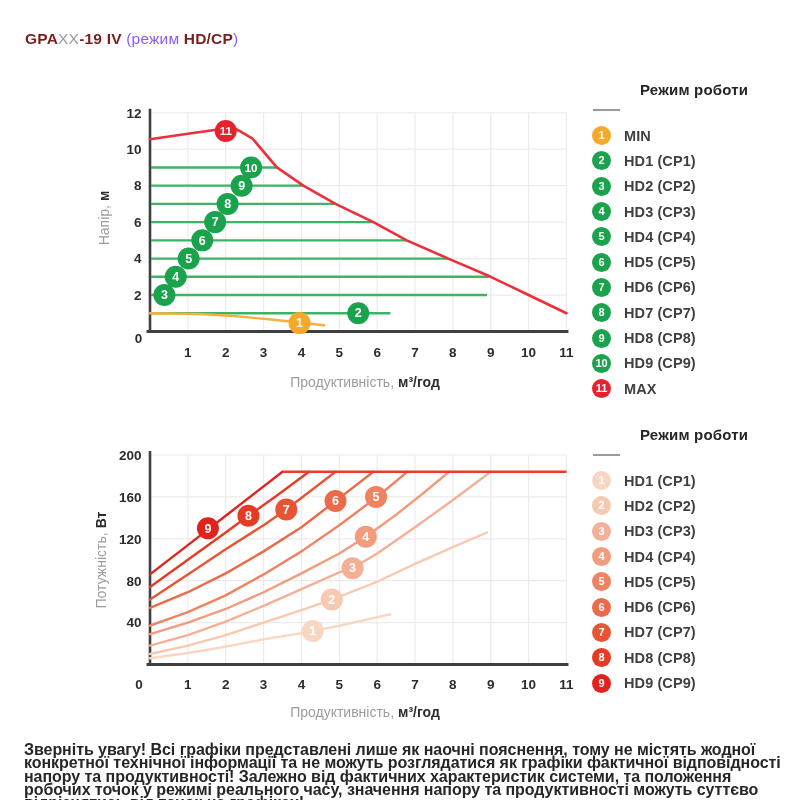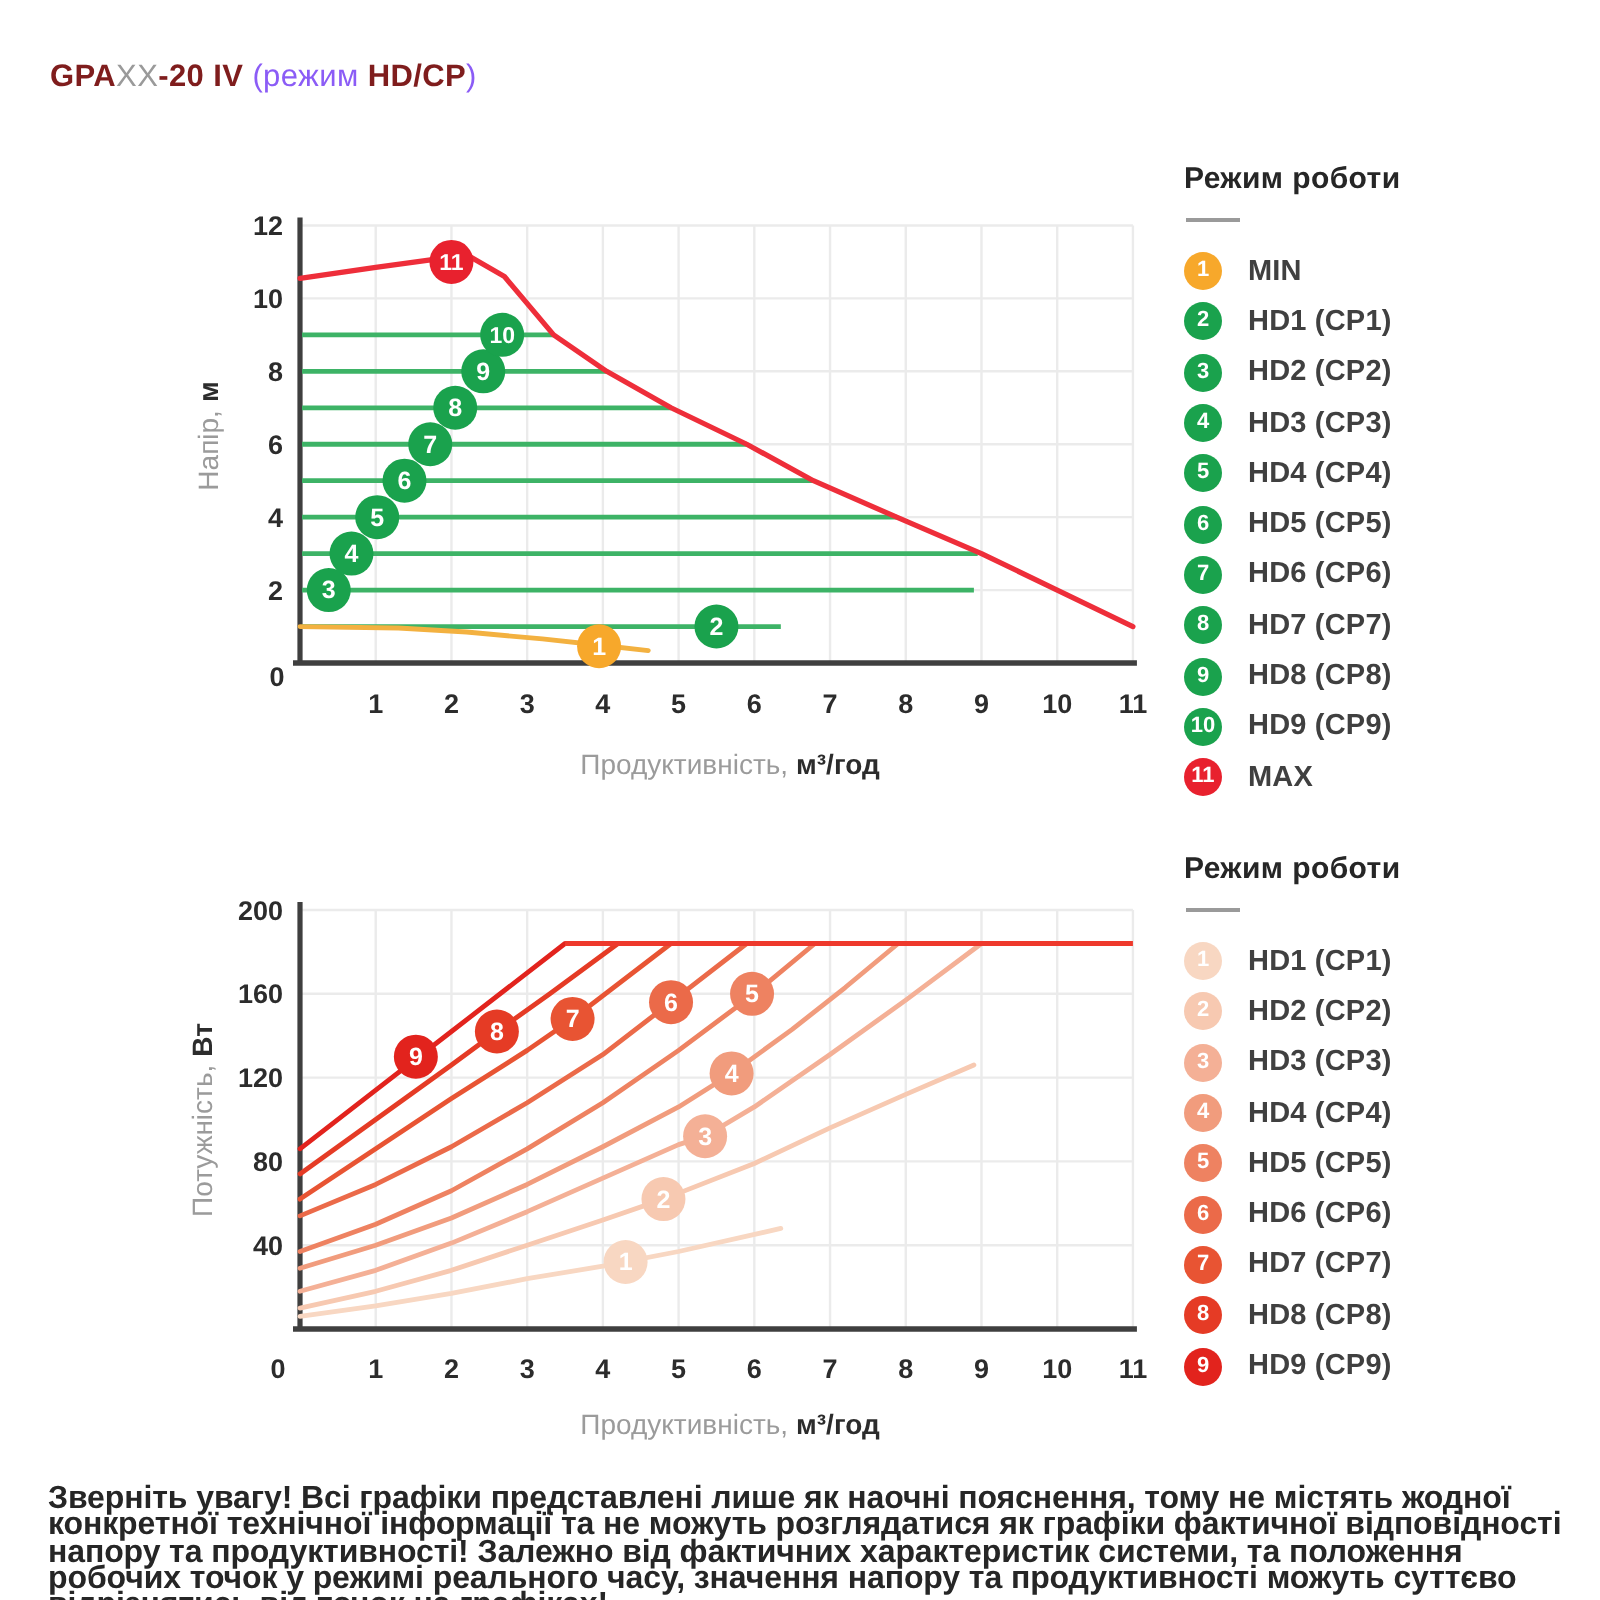--- a/index.html
+++ b/index.html
@@ -9,35 +9,35 @@
   .page-title .seg-bold{font-weight:800;color:#7f1d1d;}
   .page-title .seg-light{font-weight:400;color:#9a9a9a;margin-top:38px;}
   .page-title .seg-regular{font-weight:400;color:#8b5cf6;}
   svg.charts{position:absolute;left:0;top:0;}
   .axis-title{position:absolute;white-space:nowrap;font-size:14px;
               transform:translate(-50%,-50%);}
   .axis-title.vert{transform:translate(-50%,-50%) rotate(-90deg);}
   .axis-muted{color:#9b9b9b;font-weight:400;}
   .axis-unit{color:#2c2c2c;font-weight:800;margin-left:4px;}
   .legend{position:absolute;width:200px;}
-  .legend-title{font-size:15px;font-weight:800;color:#262626;letter-spacing:.2px;}
+  .legend-title{font-size:15px;font-weight:800;color:#262626;letter-spacing:.2px;margin-left:48px;}
   .legend-divider{width:27px;height:2px;background:#9a9a9a;margin:11px 0 12px 1px;}
   .legend-item{display:flex;align-items:center;height:25.3px;}
   .legend-dot{width:19px;height:19px;border-radius:50%;color:#ffffff;font-size:11px;
               font-weight:700;line-height:19px;text-align:center;margin-right:13px;flex:0 0 19px;}
   .legend-label{font-size:14.5px;font-weight:700;color:#404040;letter-spacing:.1px;}
   .footer{position:absolute;left:24px;top:743px;width:766px;font-size:16px;line-height:13.3px;
           font-weight:700;color:#262626;letter-spacing:-0.05px;}
 </style>
 </head>
 <body>
 
 <div class="stage">
 
-  <div class="page-title" id="page-title"><span class="seg-bold">GPA</span><span class="seg-light">XX</span><span class="seg-bold">-20 IV</span><span class="seg-regular"> (режим </span><span class="seg-bold">HD/CP</span><span class="seg-regular">)</span></div>
+  <div class="page-title" id="page-title"><span class="seg-bold">GPA</span><span class="seg-light">XX</span><span class="seg-bold">-19 IV</span><span class="seg-regular"> (режим </span><span class="seg-bold">HD/CP</span><span class="seg-regular">)</span></div>
 
   <svg class="charts" id="charts" width="800" height="800" viewBox="0 0 800 800">
       <g>
         <line x1="187.86" y1="112.74000000000001" x2="187.86" y2="331.5" stroke="#ebebeb" stroke-width="1.2"></line>
         <line x1="225.72" y1="112.74000000000001" x2="225.72" y2="331.5" stroke="#ebebeb" stroke-width="1.2"></line>
         <line x1="263.58" y1="112.74000000000001" x2="263.58" y2="331.5" stroke="#ebebeb" stroke-width="1.2"></line>
         <line x1="301.44" y1="112.74000000000001" x2="301.44" y2="331.5" stroke="#ebebeb" stroke-width="1.2"></line>
         <line x1="339.3" y1="112.74000000000001" x2="339.3" y2="331.5" stroke="#ebebeb" stroke-width="1.2"></line>
         <line x1="377.15999999999997" y1="112.74000000000001" x2="377.15999999999997" y2="331.5" stroke="#ebebeb" stroke-width="1.2"></line>
         <line x1="415.02" y1="112.74000000000001" x2="415.02" y2="331.5" stroke="#ebebeb" stroke-width="1.2"></line>

